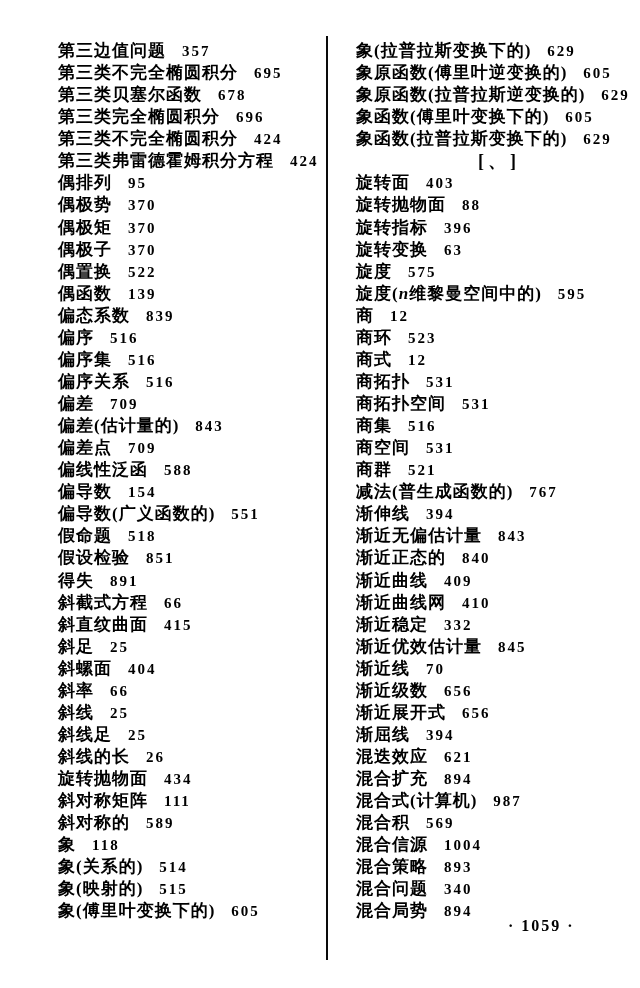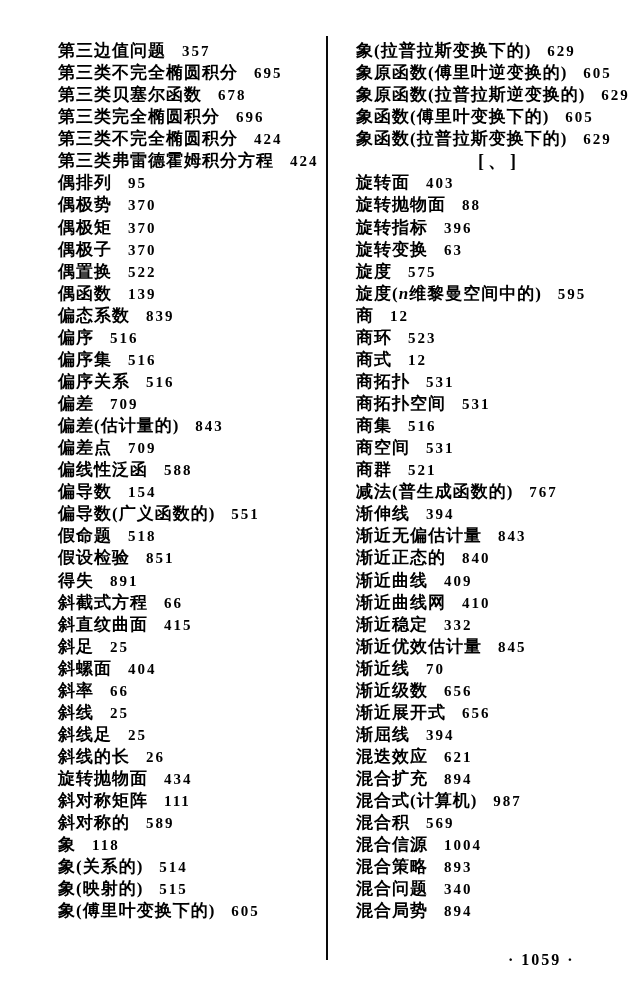--- a/index.html
+++ b/index.html
@@ -32,21 +32,21 @@
   .pg{
     font-size:15px;font-weight:700;letter-spacing:2px;
     margin-left:16px;
   }
   .hdr{
     height:22.07px;line-height:22.07px;
     text-align:center;font-size:18px;font-weight:700;
     letter-spacing:4px;
   }
   .footer{
-    position:absolute;left:508px;top:951px;
+    position:absolute;left:508px;top:917px;
     font-size:16px;font-weight:700;letter-spacing:2px;
     white-space:nowrap;
   }
 </style>
 </head>
 <body>
 
 <div class="page">
   <div class="col col-left" id="col-left">
       <div class="row"><span class="term">第三边值问题</span><span class="pg">357</span></div>

